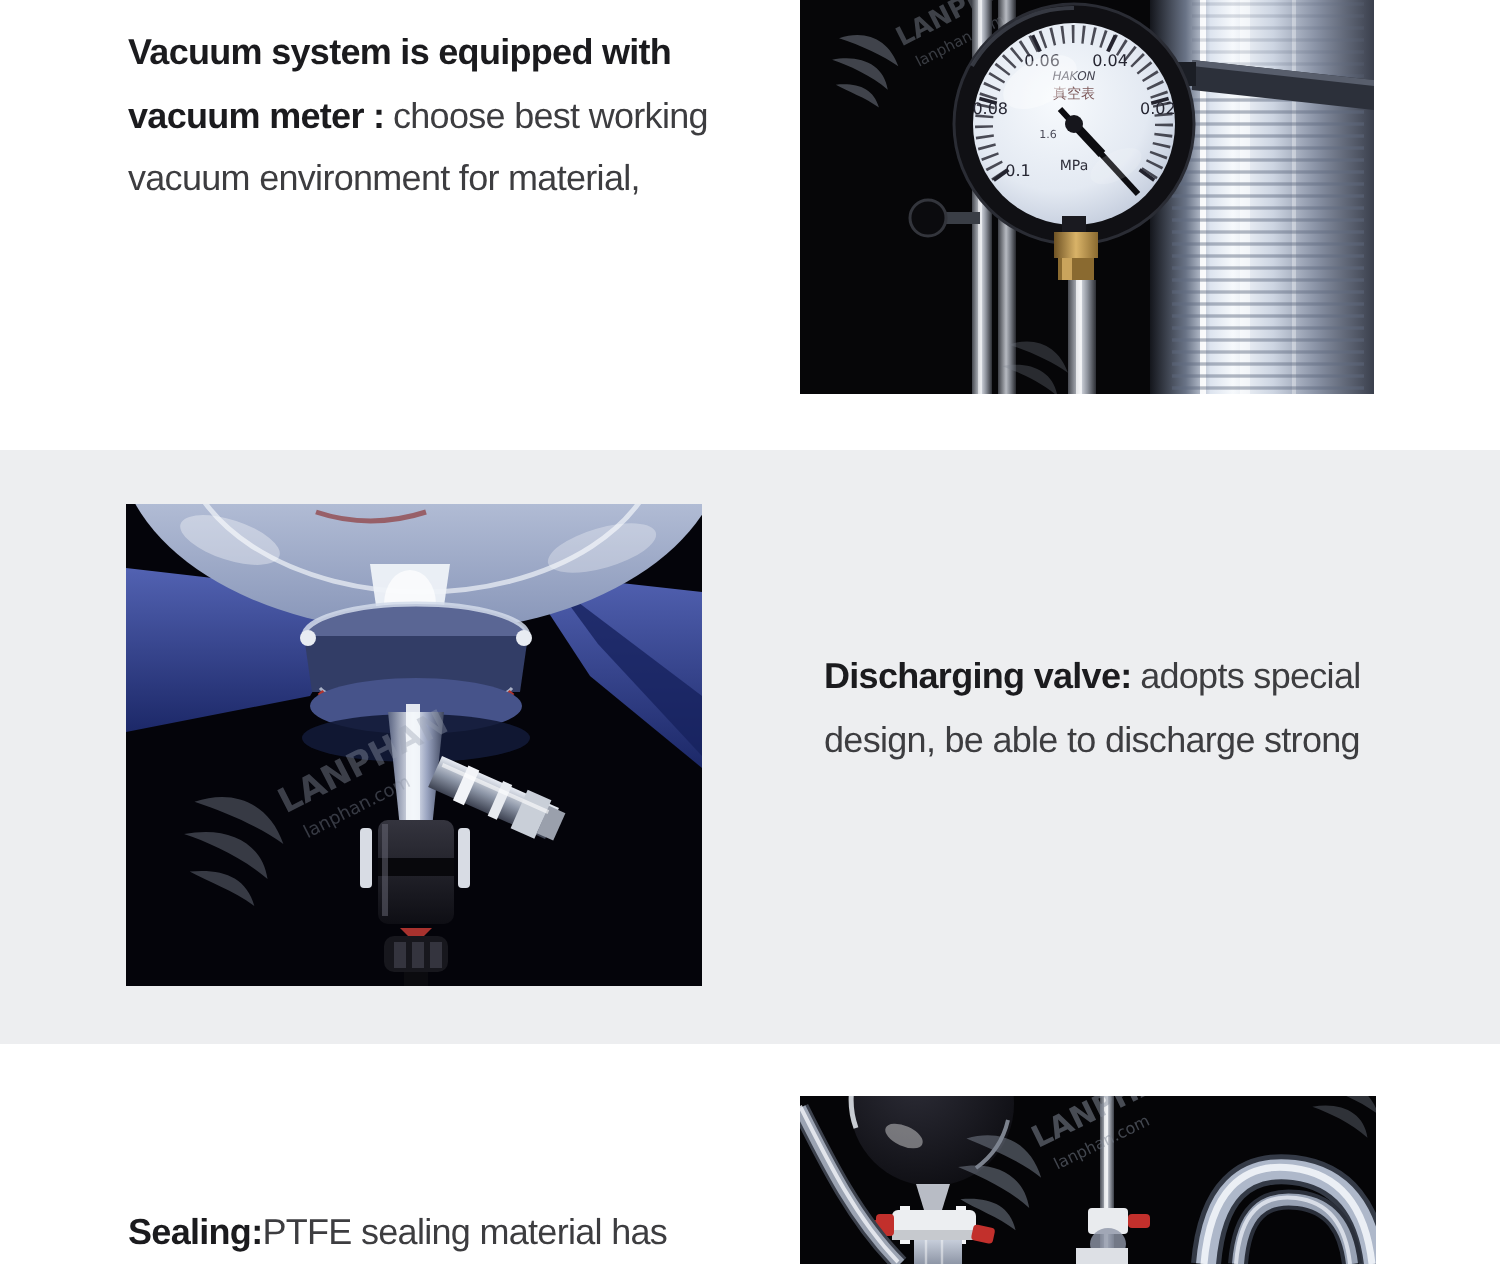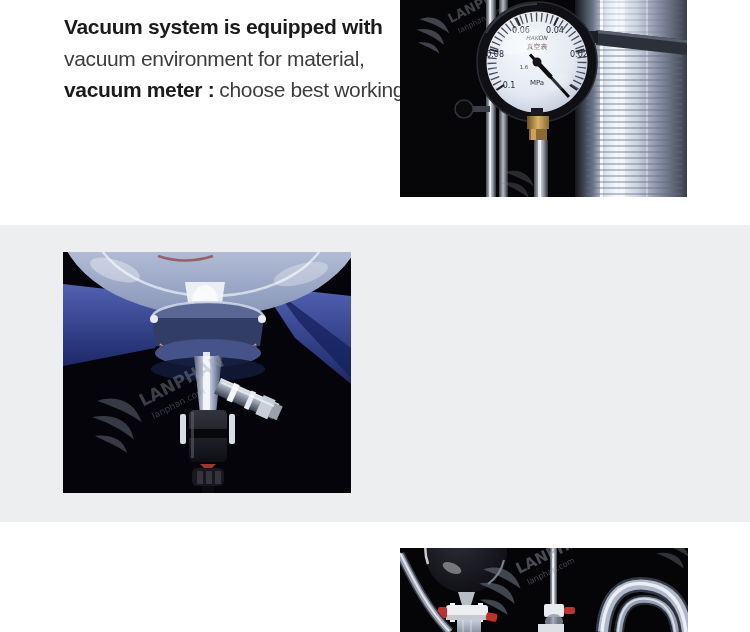--- a/index.html
+++ b/index.html
@@ -2,21 +2,21 @@
 <html><head>
 <meta charset="utf-8">
 <style>
   * { margin:0; padding:0; box-sizing:border-box; }
   html,body { background:#ffffff; }
   .page {
     position:relative; width:750px; height:632px; background:#ffffff;
     overflow:hidden; font-family:"Liberation Sans","DejaVu Sans",sans-serif;
   }
   .band { position:absolute; left:0; top:225px; width:750px; height:297px; background:#edeef0; }
-  .txt { position:absolute; font-size:21px; line-height:31.6px; letter-spacing:-0.35px;
+  .txt { position:absolute; font-size:18px; line-height:31.6px; letter-spacing:-0.35px;
          color:#3d3d40; white-space:nowrap; }
   .txt .b { color:#1b1b1e; font-weight:700; }
   .gap { margin-left:0.24em; }
   .txt-vacuum { left:64px; top:11px; }
   .txt-discharging { left:412px; top:323px; }
   .txt-sealing { left:64px; top:601px; }
   .photo { position:absolute; display:block; }
   .photo svg { display:block; }
   .photo-gauge { left:400px; top:0; }
   .photo-valve { left:63px; top:252px; }
@@ -25,22 +25,22 @@
 </style>
 </head>
 <body>
 
 <div class="page">
 
   <div class="band"></div>
 
   <div class="txt txt-vacuum">
     <div><span class="b">Vacuum system is equipped with</span></div>
+    <div><span class="b">vacuum meter :</span><span class="gap">choose best working</span></div>
     <div><span>vacuum environment for material,</span></div>
-    <div><span class="b">vacuum meter :</span><span class="gap">choose best working</span></div>
   </div>
 
   <div class="photo photo-gauge">
     <svg width="287" height="197" viewBox="0 0 287 197">
       <defs>
         <linearGradient id="g1tube" x1="0" y1="0" x2="1" y2="0">
           <stop offset="0" stop-color="#14161c"></stop>
             <stop offset="0.16" stop-color="#6a7487"></stop>
           <stop offset="0.27" stop-color="#dde4ef"></stop>
             <stop offset="0.37" stop-color="#f6f9fc"></stop>
@@ -252,22 +252,27 @@
           <path d="M-20,-18 C1,-12 13,3 7,21 C1,6 -11,-9 -20,-18 Z"></path>
           <path d="M-26,0 C-11,6 -2,15 -5,30 C-11,18 -20,9 -26,0 Z"></path>
         </g>
         <text x="30" y="-4" font-size="17" font-weight="bold" fill="#98a0b0">LANPHAN</text>
         <text x="34" y="12" font-size="9" fill="#8a92a2">lanphan.com</text>
       </g>
     </svg>
   </div>
 
   <div class="txt txt-discharging">
-  </div>
-
+    <div><span class="b">Discharging valve:</span><span class="gap">adopts special</span></div>
+    <div><span>design, be able to discharge strong</span></div>
+  </div>
+
+  <div class="txt txt-sealing">
+    <div><span class="b">Sealing:</span><span>PTFE sealing material has</span></div>
+  </div>
 
   <div class="photo photo-glass">
     <svg width="288" height="84" viewBox="0 0 288 84">
       <defs>
         <radialGradient id="g3flask" cx="0.4" cy="0.35" r="0.8">
           <stop offset="0" stop-color="#2c2c36"></stop>
             <stop offset="0.7" stop-color="#14141a"></stop>
             <stop offset="1" stop-color="#0a0a0e"></stop>
         </radialGradient>
         <linearGradient id="g3rod" x1="0" y1="0" x2="1" y2="0">

